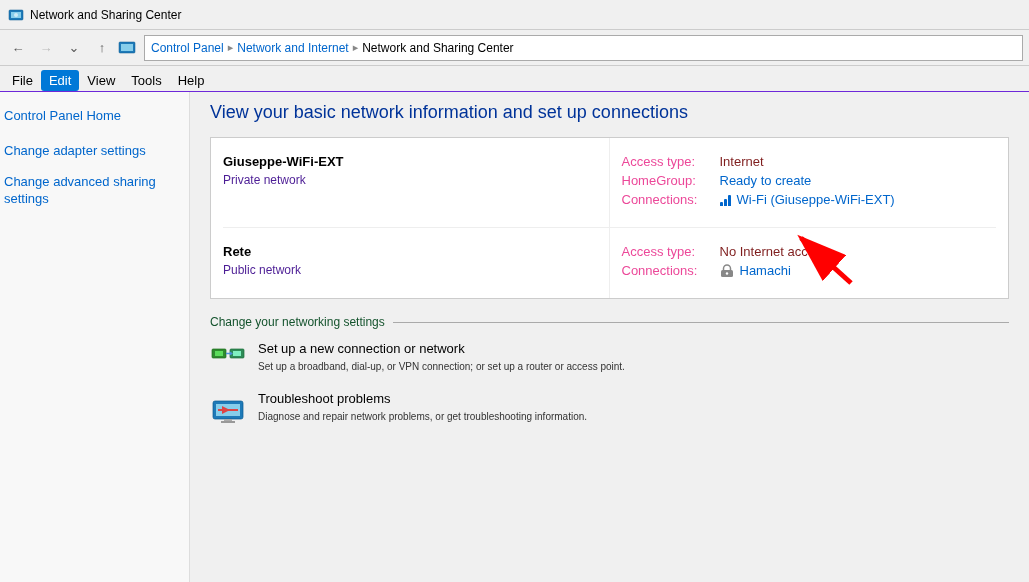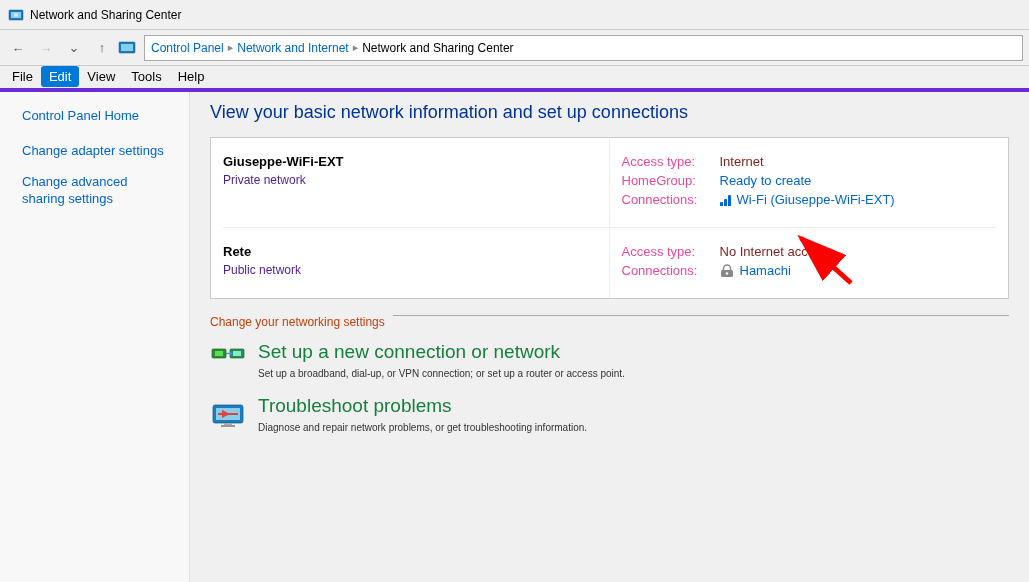--- a/index.html
+++ b/index.html
@@ -70,23 +70,23 @@
     }
     .breadcrumb-sep { color: #888; font-size: 11px; }
     .breadcrumb-item { color: #0066cc; cursor: pointer; }
     .breadcrumb-current { color: #000; }
 
     
     .menu-bar {
       background: #f0f0f0;
       height: 26px;
       display: flex;
-      align-items: flex-start;
+      align-items: flex-end;
       padding: 0 4px;
-      border-bottom: 4px solid #6d28d9;
+      border-bottom: 1px solid #6d28d9;
     }
     .menu-item {
       padding: 3px 8px;
       font-size: 13px;
       cursor: pointer;
       border-radius: 3px;
     }
     .menu-item.active {
       background: #0078d7;
       color: #fff;
@@ -96,21 +96,21 @@
     .main-layout {
       display: flex;
       height: calc(582px - 30px - 36px - 26px);
       background: #f0f0f0;
     }
 
     
     .sidebar {
       width: 190px;
       background: #f8f8f8;
-      padding: 16px 22px;
+      padding: 16px 4px;
       border-right: 1px solid #ddd;
     }
     .sidebar-link {
       display: block;
       color: #0066cc;
       font-size: 13px;
       margin-bottom: 14px;
       cursor: pointer;
       text-decoration: none;
       line-height: 1.3;
@@ -196,24 +196,25 @@
       gap: 4px;
     }
     .info-link-ready { color: #0066cc; cursor: pointer; }
 
     
     .settings-section {
       margin-top: 4px;
     }
     .settings-header {
       display: flex;
+      align-items: center;
       gap: 8px;
       margin-bottom: 12px;
       font-size: 12px;
-      color: #c2410c;
+      color: #14532d;
     }
     .settings-header-line {
       flex: 1;
       height: 1px;
       background: #aaa;
     }
     .settings-item {
       display: flex;
       gap: 12px;
       margin-bottom: 14px;
@@ -222,22 +223,22 @@
     .settings-icon-box {
       width: 36px;
       height: 36px;
       display: flex;
       align-items: center;
       justify-content: center;
       flex-shrink: 0;
     }
     .settings-text-group { flex: 1; }
     .settings-link {
-      color: #15803d;
-      font-size: 19px;
+      color: #000000;
+      font-size: 13px;
       cursor: pointer;
       display: block;
       margin-bottom: 2px;
     }
     .settings-desc {
       font-size: 10px;
       color: #333;
       line-height: 1.4;
     }
 

